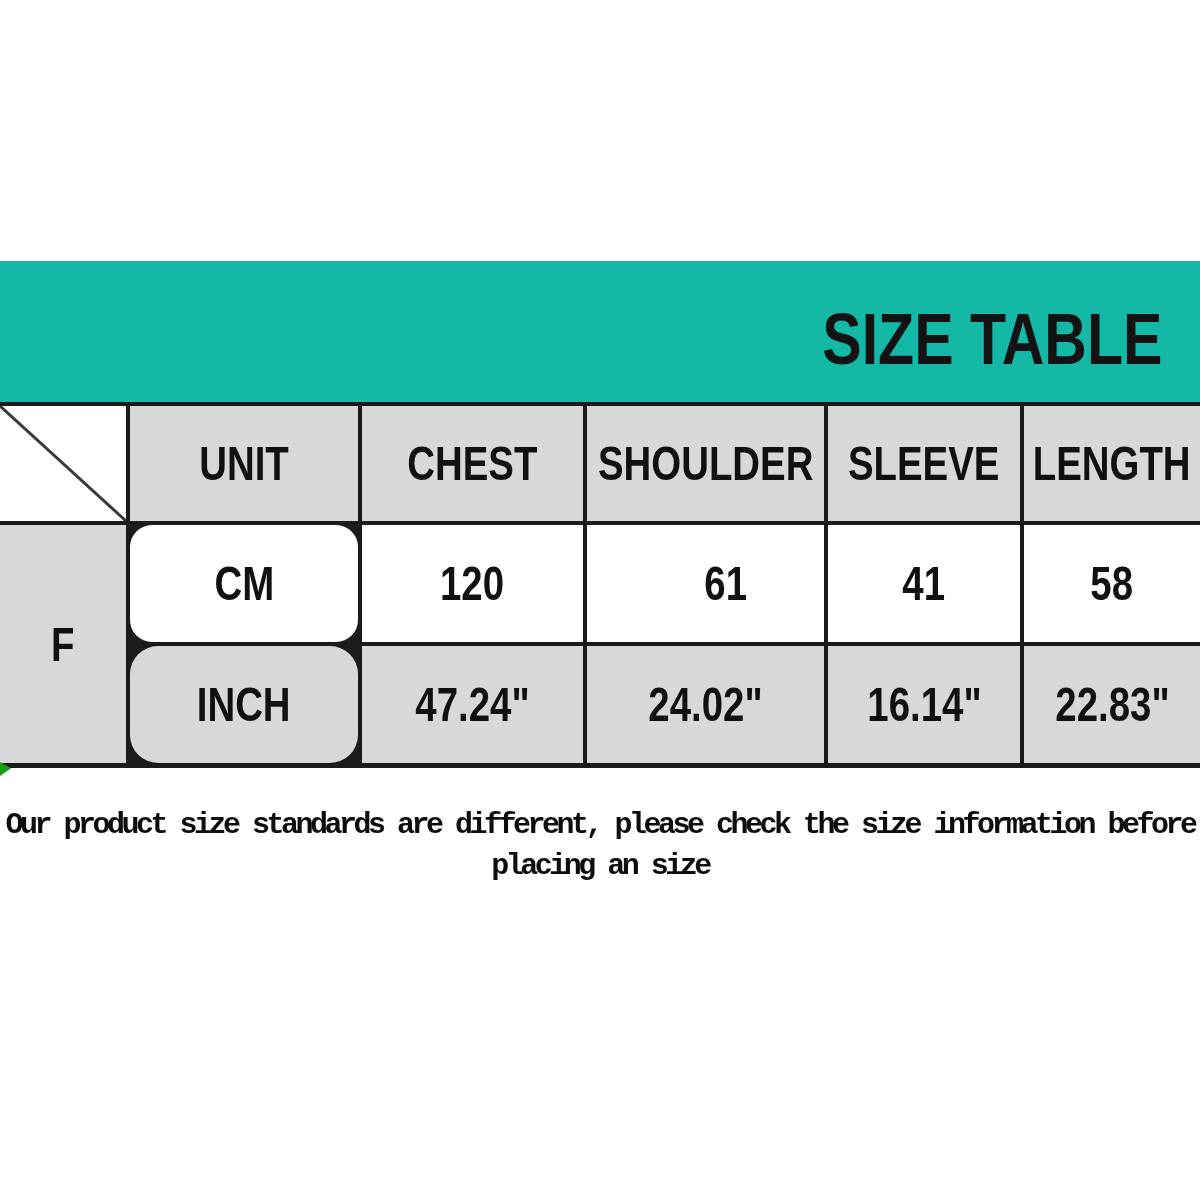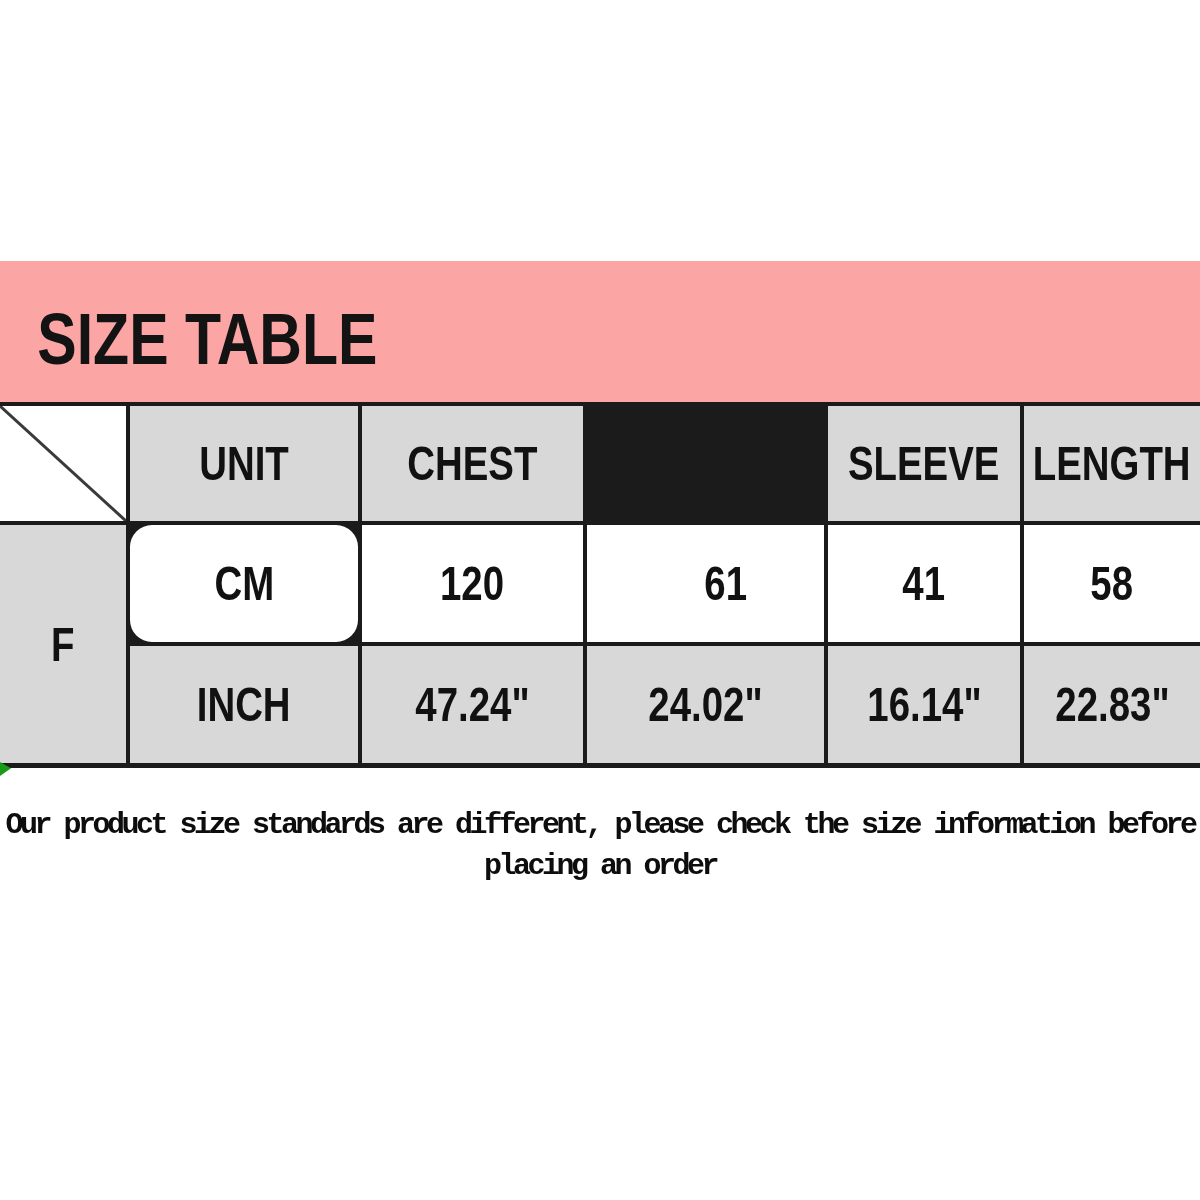--- a/index.html
+++ b/index.html
@@ -11,24 +11,24 @@
     overflow: hidden;
     font-family: "Liberation Sans", sans-serif;
     color: #111111;
   }
 
   
   .banner {
     position: absolute;
     left: 0; top: 261px;
     width: 1200px; height: 155px;
-    background: #fca5a5;
+    background: #14b8a6;
     display: flex;
     align-items: center;
-    justify-content: flex-start;
+    justify-content: flex-end;
   }
   .banner-title {
     font-size: 72px;
     font-weight: bold;
     color: #131313;
     transform: scaleX(0.82);
     transform-origin: center;
     white-space: nowrap;
   }
 
@@ -103,20 +103,23 @@
       <svg viewBox="0 0 100 100" preserveAspectRatio="none">
         <line x1="0" y1="0" x2="100" y2="100" stroke="#3a3a3a" stroke-width="3" vector-effect="non-scaling-stroke"></line>
       </svg>
     </div>
     <div class="cell gray" style="grid-row:1; grid-column:2;">
       <span>UNIT</span>
     </div>
     <div class="cell gray" style="grid-row:1; grid-column:3;">
       <span>CHEST</span>
     </div>
+    <div class="cell gray" style="grid-row:1; grid-column:4;">
+      <span>SHOULDER</span>
+    </div>
     <div class="cell gray" style="grid-row:1; grid-column:5;">
       <span>SLEEVE</span>
     </div>
     <div class="cell gray" style="grid-row:1; grid-column:6;">
       <span>LENGTH</span>
     </div>
 
     <div class="cell gray" style="grid-row:2 / span 2; grid-column:1;">
       <span>F</span>
     </div>
@@ -130,37 +133,37 @@
     <div class="cell white" style="grid-row:2; grid-column:4;padding-left:40px;">
       <span>61</span>
     </div>
     <div class="cell white" style="grid-row:2; grid-column:5;">
       <span>41</span>
     </div>
     <div class="cell white" style="grid-row:2; grid-column:6;">
       <span>58</span>
     </div>
 
-    <div class="cell gray" style="grid-row:3; grid-column:2;">
+    <div class="cell gray" style="grid-row:3; grid-column:2;border-radius:28px;">
       <span>INCH</span>
     </div>
     <div class="cell gray" style="grid-row:3; grid-column:3;">
       <span>47.24"</span>
     </div>
     <div class="cell gray" style="grid-row:3; grid-column:4;">
       <span>24.02"</span>
     </div>
     <div class="cell gray" style="grid-row:3; grid-column:5;">
       <span>16.14"</span>
     </div>
     <div class="cell gray" style="grid-row:3; grid-column:6;">
       <span>22.83"</span>
     </div>
   </div>
 
   <div class="green-mark"></div>
 
   <div class="note">
     <div>Our product size standards are different, please check the size information before</div>
-    <div>placing an order</div>
+    <div>placing an size</div>
   </div>
 
 </div>
 
 </body></html>

